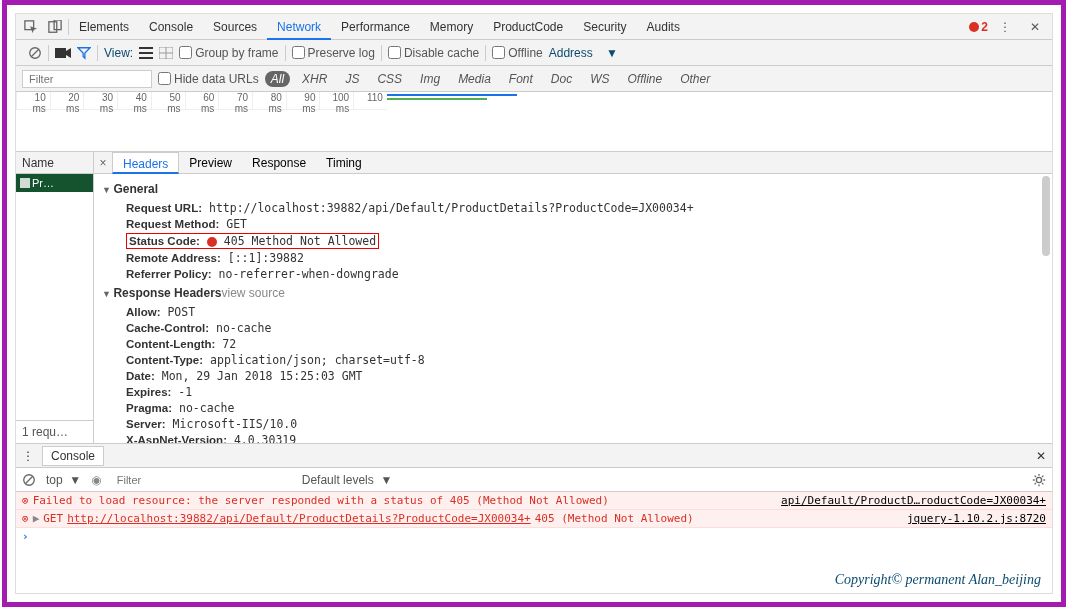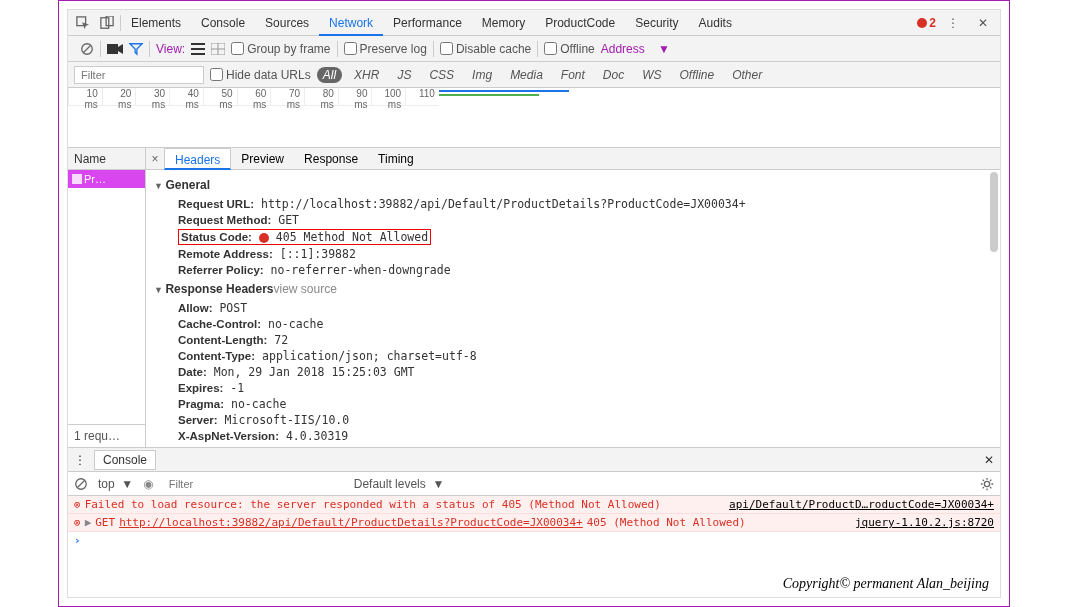--- a/index.html
+++ b/index.html
@@ -1,33 +1,33 @@
 <!DOCTYPE html>
 <html><head>
 <meta charset="utf-8">
 <style>
 * { box-sizing: border-box; margin: 0; padding: 0; }
 body { font-family: -apple-system, 'Segoe UI', Arial, sans-serif; font-size: 12px; color: #333; background: #fff; }
-.app { border: 1px solid #a21caf; width: 952px; height: 607px; margin: 0 auto; display: flex; flex-direction: column; background: #fff; position: relative; }
+.app { border: 5px solid #a21caf; width: 1064px; height: 607px; margin: 0 auto; display: flex; flex-direction: column; background: #fff; position: relative; }
 .inner { margin: 8px; border: 1px solid #ddd; flex: 1; display: flex; flex-direction: column; overflow: hidden; }
 
 
 .top-tabs { display: flex; align-items: center; height: 26px; border-bottom: 1px solid #ccc; background: #f3f3f3; padding: 0 4px; }
 .top-tabs .icon-btn { width: 22px; height: 22px; display: flex; align-items: center; justify-content: center; margin-right: 2px; cursor: pointer; color: #555; }
 .top-tabs .tab { padding: 0 10px; height: 26px; line-height: 26px; cursor: pointer; color: #333; }
 .top-tabs .tab.active { border-bottom: 2px solid #1a73e8; color: #1a73e8; }
 .top-right { margin-left: auto; display: flex; align-items: center; gap: 6px; }
 .err-badge { display: flex; align-items: center; gap: 2px; color: #d93025; font-weight: bold; }
 .err-dot { width: 10px; height: 10px; border-radius: 50%; background: #d93025; display: inline-block; }
 
 
 .toolbar { display: flex; align-items: center; height: 26px; border-bottom: 1px solid #ccc; padding: 0 6px; gap: 6px; background: #f3f3f3; }
 .rec-dot { width: 12px; height: 12px; border-radius: 50%; background: #d93025; }
 .tb-sep { width: 1px; height: 16px; background: #ccc; }
-.tb-label { color: #a21caf; }
+.tb-label { color: #0c4a6e; }
 .tb-check { display: flex; align-items: center; gap: 3px; color: #555; }
 input[type=checkbox] { margin: 0; }
 
 
 .filter-bar { display: flex; align-items: center; height: 26px; border-bottom: 1px solid #ccc; padding: 0 6px; gap: 6px; background: #f3f3f3; }
 .filter-input { border: 1px solid #ccc; padding: 1px 6px; width: 130px; height: 18px; font-size: 11px; }
 .pill { padding: 1px 6px; border-radius: 8px; cursor: pointer; color: #555; font-style: italic; }
 .pill.active { background: #666; color: #fff; }
 
 
@@ -35,21 +35,21 @@
 .ruler { display: flex; height: 18px; border-bottom: 1px solid #eee; font-size: 10px; color: #666; }
 .ruler div { flex: 1; border-left: 1px solid #eee; padding-left: 2px; text-align: right; padding-right: 4px;}
 .bars { flex: 1; position: relative; }
 .bar1 { position: absolute; left: 0; top: 2px; width: 130px; height: 2px; background: #1a73e8; }
 .bar2 { position: absolute; left: 0; top: 6px; width: 100px; height: 2px; background: #4caf50; }
 
 
 .mid { flex: 1; display: flex; overflow: hidden; }
 .name-col { width: 78px; border-right: 1px solid #ccc; display: flex; flex-direction: column; }
 .name-hdr { height: 22px; line-height: 22px; padding: 0 6px; border-bottom: 1px solid #ccc; background: #f3f3f3; }
-.name-item { height: 18px; line-height: 18px; padding: 0 4px; background: #d946ef; color: #fff; font-size: 11px; overflow: hidden; white-space: nowrap; display: flex; align-items: center; gap: 2px; }
+.name-item { height: 18px; line-height: 18px; padding: 0 4px; background: #14532d; color: #fff; font-size: 11px; overflow: hidden; white-space: nowrap; display: flex; align-items: center; gap: 2px; }
 .name-foot { margin-top: auto; border-top: 1px solid #ccc; padding: 4px 6px; color: #555; }
 
 .detail { flex: 1; display: flex; flex-direction: column; overflow: hidden; }
 .detail-tabs { display: flex; align-items: center; height: 22px; border-bottom: 1px solid #ccc; background: #f3f3f3; }
 .detail-tabs .x { width: 18px; text-align: center; cursor: pointer; color: #666; }
 .detail-tabs .dtab { padding: 0 10px; height: 22px; line-height: 22px; cursor: pointer; color: #000000; }
 .detail-tabs .dtab.active { border-bottom: 2px solid #1a73e8; color: #1a73e8; background: #fff; border-left: 1px solid #ccc; border-right: 1px solid #ccc; border-top: 1px solid #ccc; }
 
 .detail-body { flex: 1; overflow-y: auto; padding: 4px 8px; font-size: 12px; position: relative; }
 .sect-hdr { font-weight: bold; padding: 4px 0; cursor: pointer; }
@@ -68,21 +68,21 @@
 .drawer-tabs .dtab2 { padding: 2px 8px; border: 1px solid #ccc; background: #fff; }
 .drawer-filter { height: 24px; display: flex; align-items: center; border-bottom: 1px solid #ccc; padding: 0 6px; gap: 10px; background: #fff; }
 .drawer-filter input { border: 1px solid transparent; padding: 1px 4px; font-size: 11px; width: 180px; }
 .drawer-body { flex: 1; overflow: auto; font-family: Menlo, Consolas, monospace; font-size: 11px; }
 .msg { display: flex; padding: 2px 6px; align-items: center; gap: 4px; background: #fff0f0; color: #d93025; border-bottom: 1px solid #fdd; }
 .msg .src { margin-left: auto; color: #000; text-decoration: underline; cursor: pointer; }
 .msg a { color: #d93025; text-decoration: underline; }
 .prompt { color: #1a73e8; padding: 2px 6px; font-weight: bold; }
 
 
-.copy { position: absolute; bottom: 14px; right: 20px; font-style: italic; color: #000000; font-size: 14px; font-family: 'Times New Roman', serif; }
+.copy { position: absolute; bottom: 14px; right: 20px; font-style: italic; color: #0c4a6e; font-size: 14px; font-family: 'Times New Roman', serif; }
 
 svg { display: block; }
 </style>
 </head>
 <body>
 <div class="app">
 <div class="inner">
 
 <div class="top-tabs">
   <div class="icon-btn">

